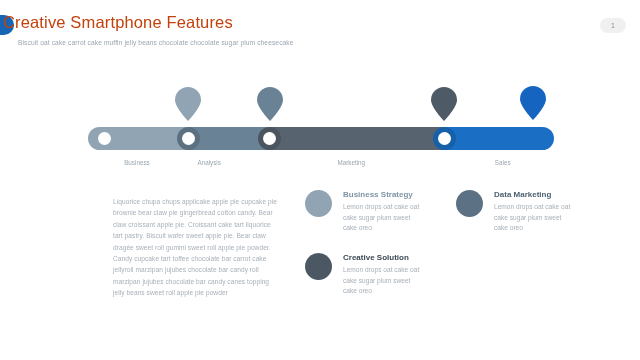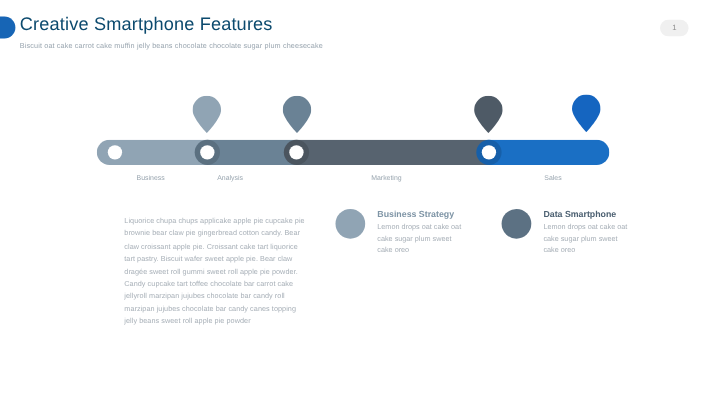--- a/index.html
+++ b/index.html
@@ -27,25 +27,25 @@
     position: absolute;
     left: -14px;
     top: 15px;
     width: 28px;
     height: 20px;
     background: #1765b5;
     border-radius: 10px;
   }
   #page-title {
     position: absolute;
-    left: 18px;
+    left: 3px;
     top: 13px;
     font-size: 16.5px;
     font-weight: 400;
-    color: #0c4a6e;
+    color: #c2410c;
     letter-spacing: 0.15px;
     white-space: nowrap;
   }
   #page-subtitle {
     position: absolute;
     left: 18px;
     top: 39px;
     font-size: 6.6px;
     color: #9aa6b0;
     letter-spacing: 0.12px;
@@ -230,18 +230,23 @@
   <div id="lorem-paragraph">Liquorice chupa chups applicake apple pie cupcake pie brownie bear claw pie gingerbread cotton candy. Bear claw croissant apple pie. Croissant cake tart liquorice tart pastry. Biscuit wafer sweet apple pie. Bear claw dragée sweet roll gummi sweet roll apple pie powder. Candy cupcake tart toffee chocolate bar carrot cake jellyroll marzipan jujubes chocolate bar candy roll marzipan jujubes chocolate bar candy canes topping jelly beans sweet roll apple pie powder</div>
 
   <div class="feature" id="feature-0" style="left:305px; top:0px;">
     <div class="feature-bullet" style="background: rgb(144, 164, 180);"></div>
     <div class="feature-title" style="color: rgb(127, 149, 166);">Business Strategy</div>
     <div class="feature-desc">Lemon drops oat cake oat cake sugar plum sweet cake oreo</div>
   </div>
 
   <div class="feature" id="feature-1" style="left:456px; top:0px;">
     <div class="feature-bullet" style="background: rgb(92, 113, 131);"></div>
-    <div class="feature-title" style="color: rgb(77, 97, 114);">Data Smartphone</div>
+    <div class="feature-title" style="color: rgb(77, 97, 114);">Data Marketing</div>
     <div class="feature-desc">Lemon drops oat cake oat cake sugar plum sweet cake oreo</div>
   </div>
 
+  <div class="feature" id="feature-2" style="left:305px; top:63px;">
+    <div class="feature-bullet" style="background: rgb(75, 88, 100);"></div>
+    <div class="feature-title" style="color: rgb(61, 72, 83);">Creative Solution</div>
+    <div class="feature-desc">Lemon drops oat cake oat cake sugar plum sweet cake oreo</div>
+  </div>
 
 </div>
 
 </body></html>

